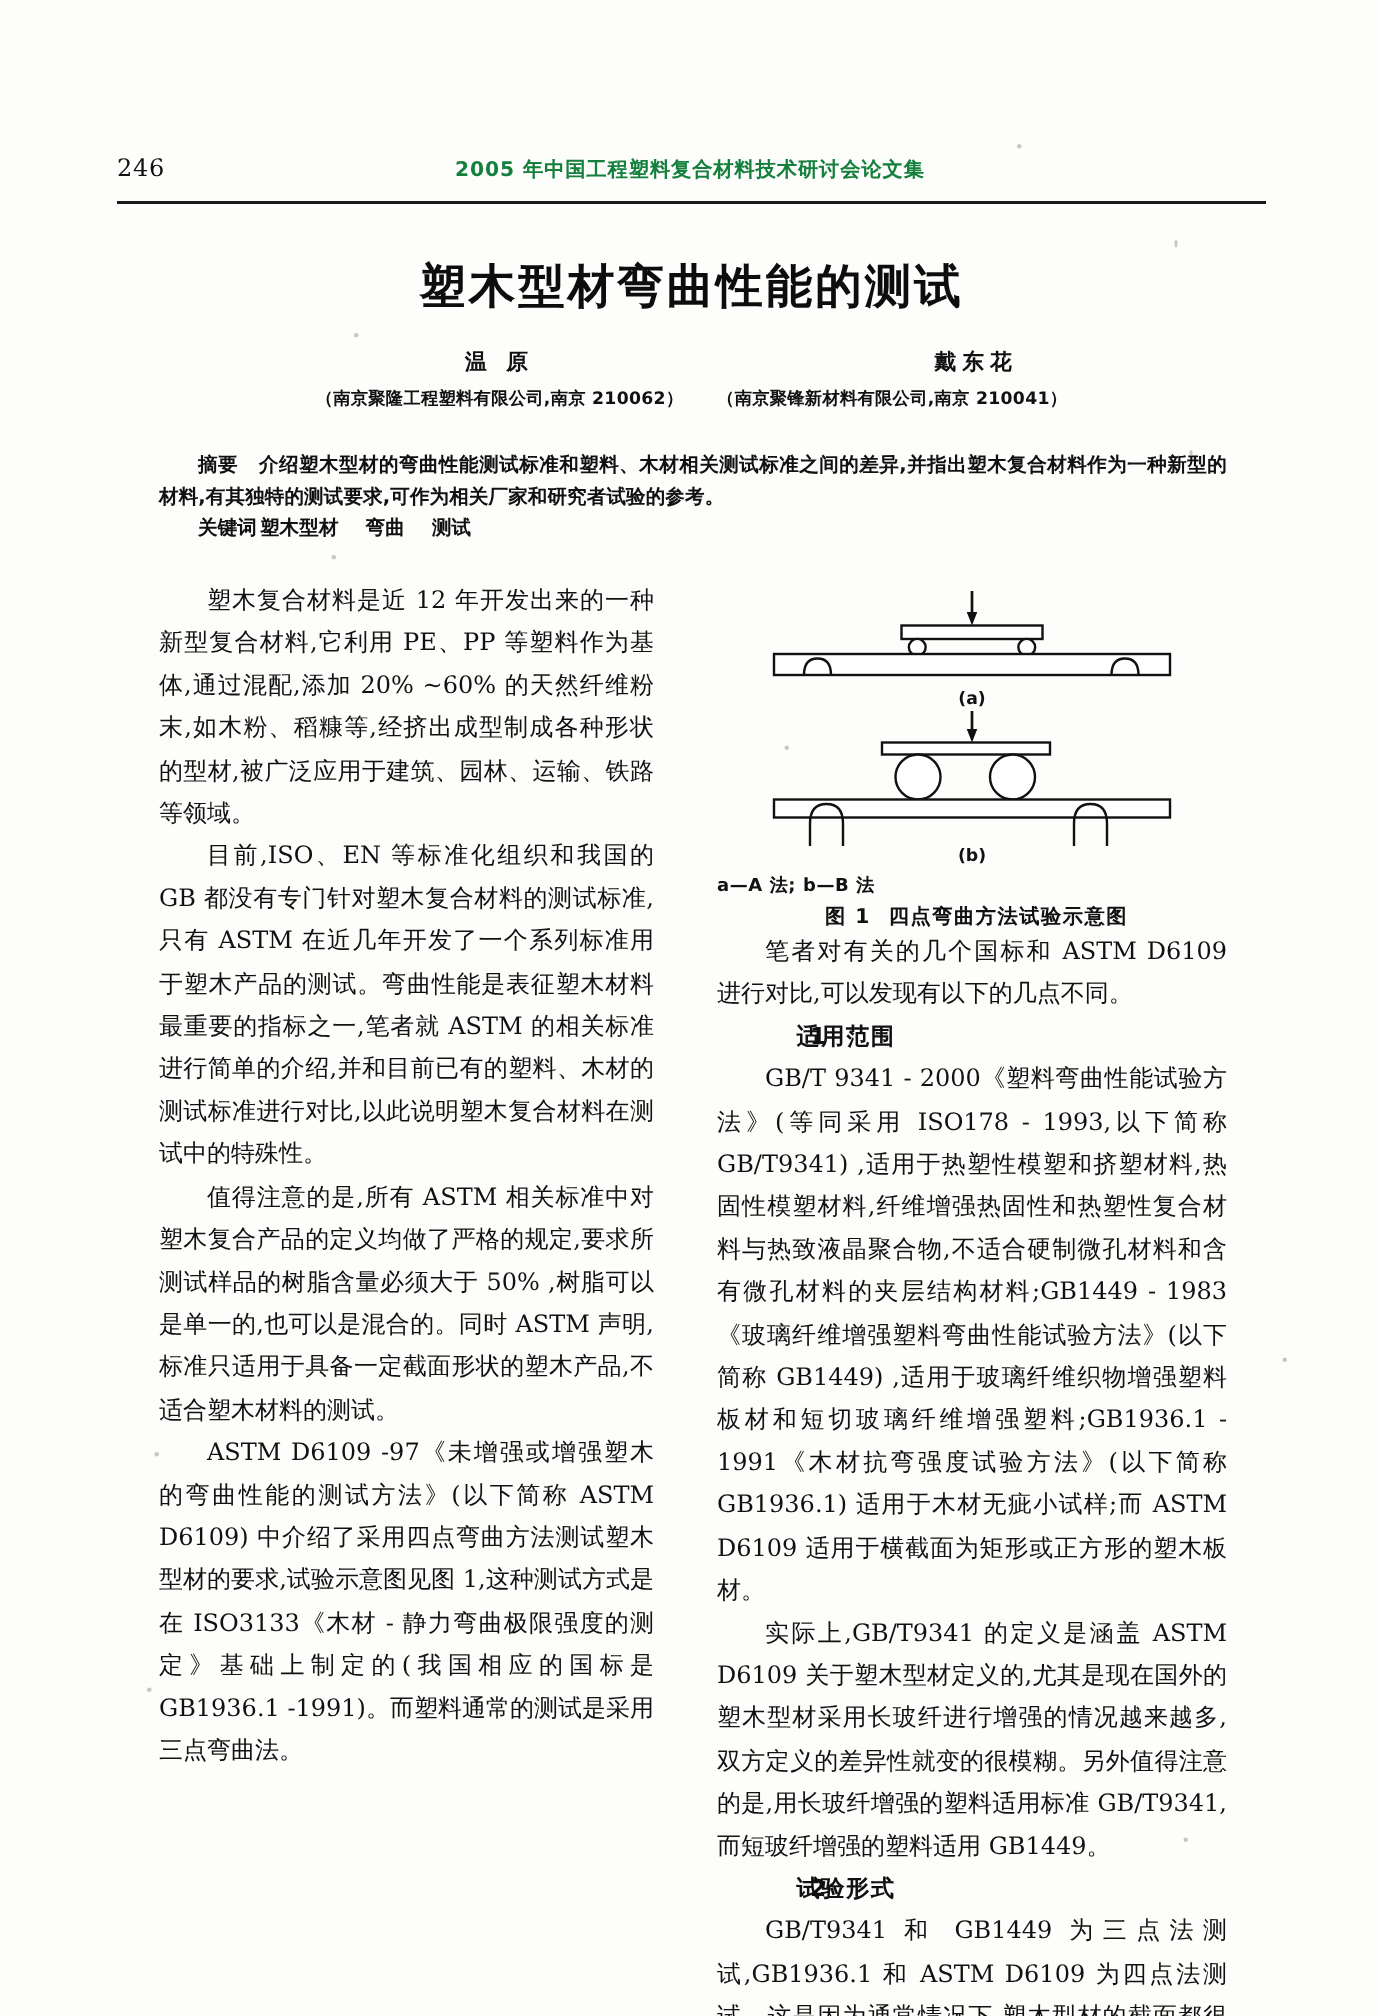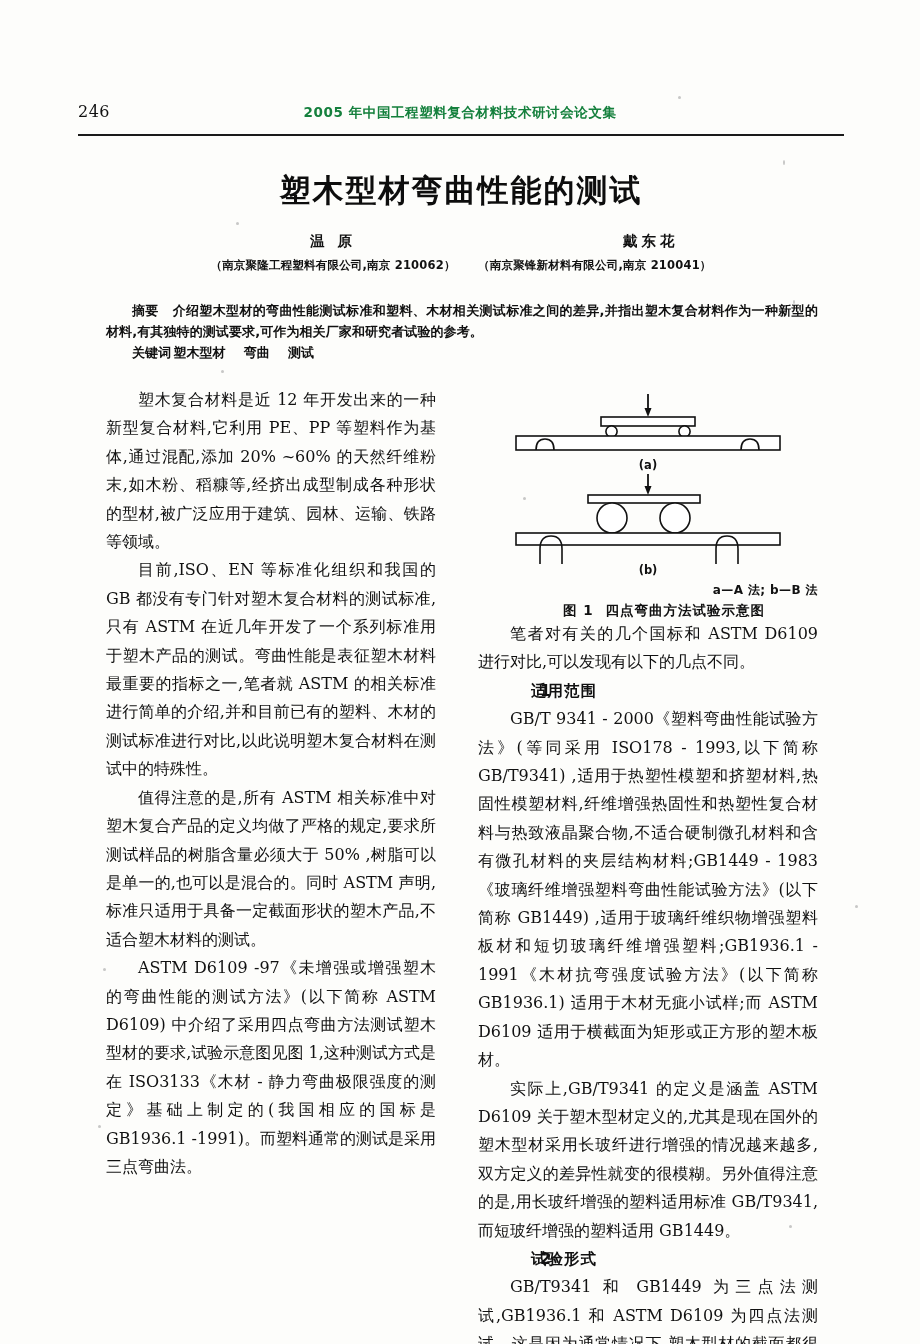--- a/index.html
+++ b/index.html
@@ -178,29 +178,29 @@
     text-align: center;
     font-size: 11.5px;
     font-weight: 700;
     font-family: "DejaVu Sans", "Liberation Sans", sans-serif;
   }
   .fig-legend {
     position: absolute;
     left: 0;
     top: 176px;
     width: 340px;
-    text-align: right;
+    text-align: left;
     font-size: 12px;
     font-weight: 700;
     font-family: "DejaVu Sans", "Liberation Sans", sans-serif;
     letter-spacing: 0.4px;
   }
   .fig-caption {
     position: absolute;
-    left: 16px;
+    left: 3px;
     top: 196px;
     width: 340px;
     text-align: center;
     font-size: 13.5px;
     font-weight: 700;
     font-family: "DejaVu Sans", "Liberation Sans", sans-serif;
     letter-spacing: 1px;
   }
   .fig-caption .cap-num { margin-right: 12px; }
 

